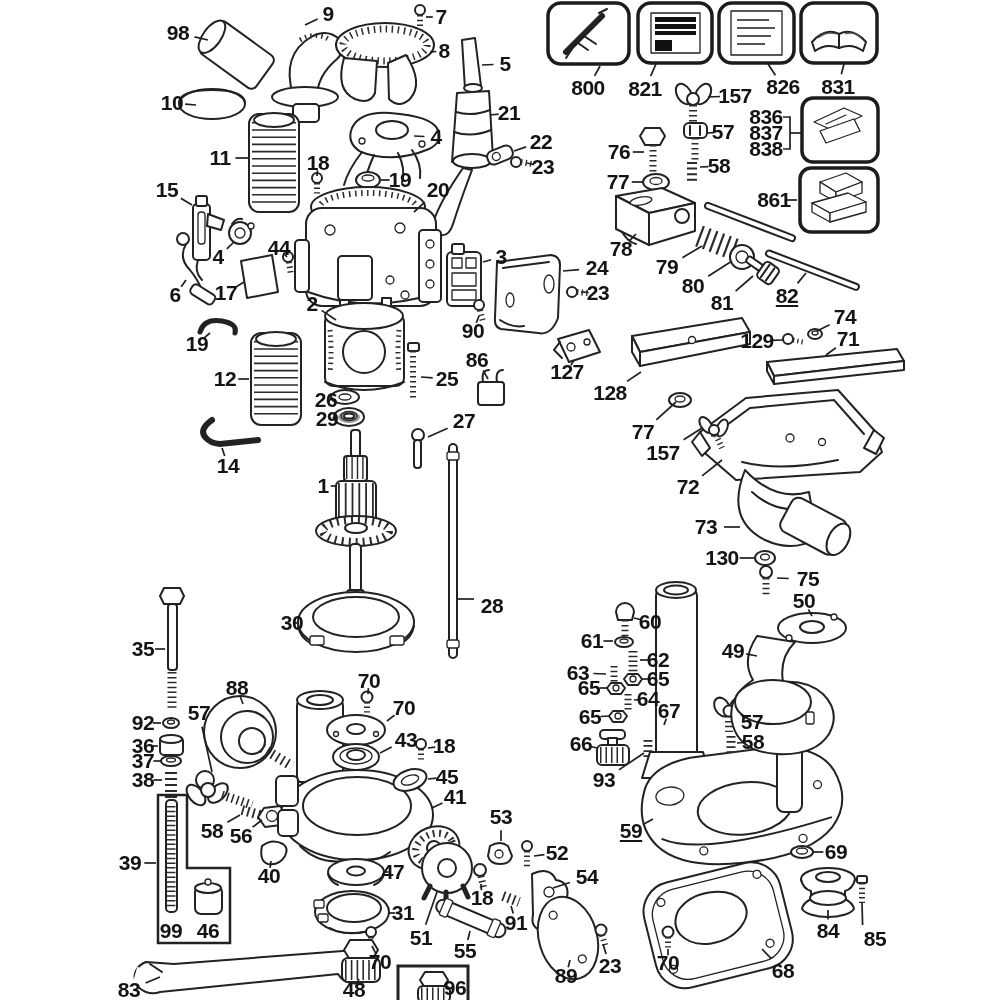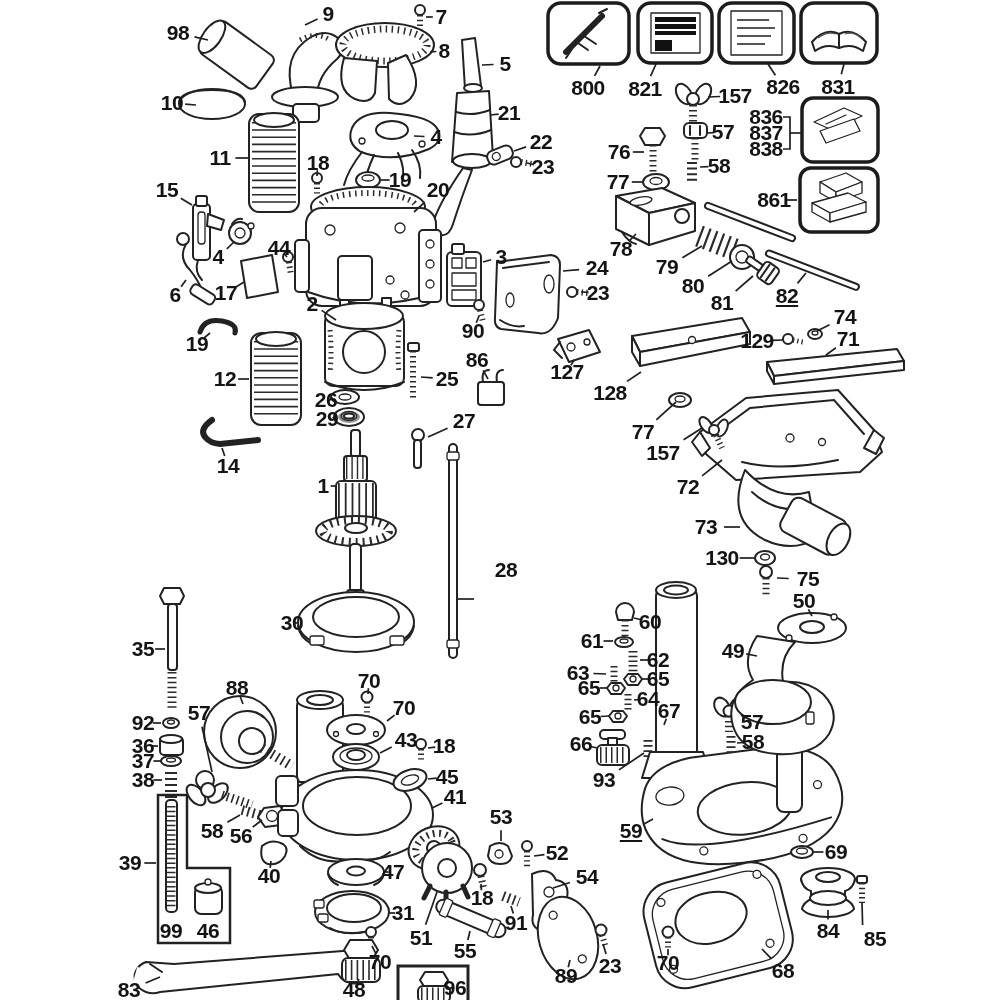--- a/index.html
+++ b/index.html
@@ -855,21 +855,21 @@
       <div class="lbl" style="left: 663px; top: 453px;">157</div>
       <div class="lbl" style="left: 688px; top: 487px;">72</div>
       <div class="lbl" style="left: 706px; top: 527px;">73</div>
       <div class="lbl" style="left: 722px; top: 558px;">130</div>
       <div class="lbl" style="left: 808px; top: 579px;">75</div>
       <div class="lbl" style="left: 326px; top: 400px;">26</div>
       <div class="lbl" style="left: 327px; top: 419px;">29</div>
       <div class="lbl" style="left: 323px; top: 486px;">1</div>
       <div class="lbl" style="left: 464px; top: 421px;">27</div>
       <div class="lbl" style="left: 228px; top: 466px;">14</div>
-      <div class="lbl" style="left: 492px; top: 570px; margin-left: 14px;">28</div>
+      <div class="lbl" style="left: 492px; top: 606px;">28</div>
       <div class="lbl" style="left: 292px; top: 623px;">30</div>
       <div class="lbl" style="left: 143px; top: 649px;">35</div>
       <div class="lbl" style="left: 237px; top: 688px;">88</div>
       <div class="lbl" style="left: 143px; top: 723px;">92</div>
       <div class="lbl" style="left: 199px; top: 713px;">57</div>
       <div class="lbl" style="left: 143px; top: 746px;">36</div>
       <div class="lbl" style="left: 143px; top: 761px;">37</div>
       <div class="lbl" style="left: 143px; top: 780px;">38</div>
       <div class="lbl" style="left: 369px; top: 681px;">70</div>
       <div class="lbl" style="left: 404px; top: 708px;">70</div>

